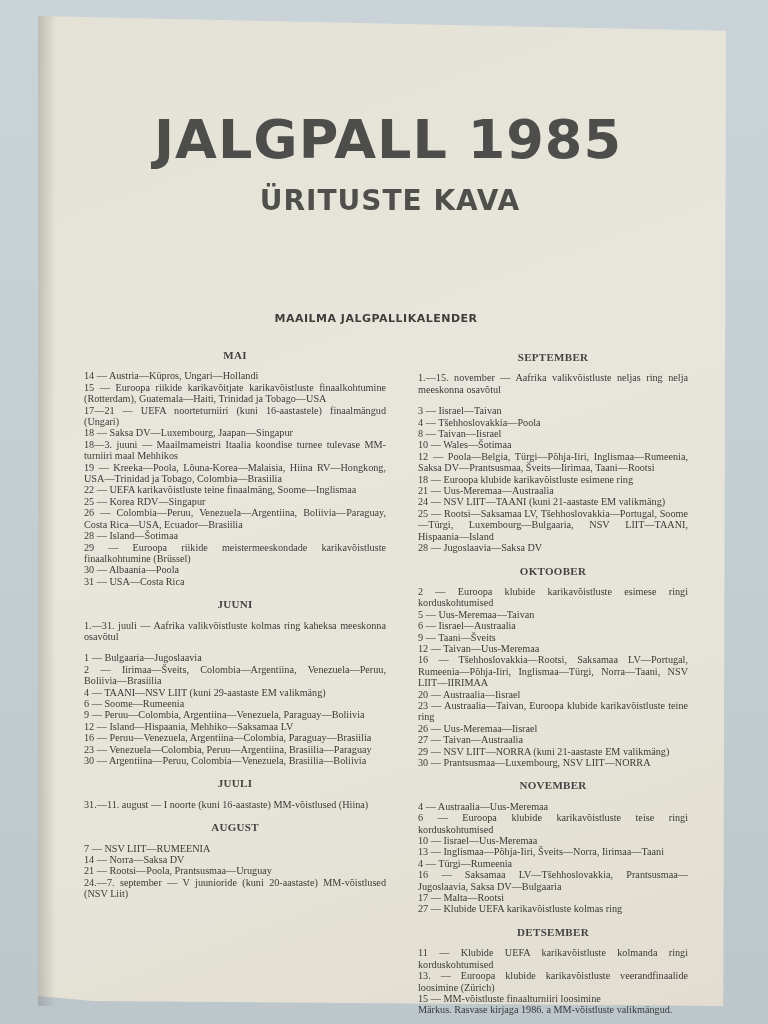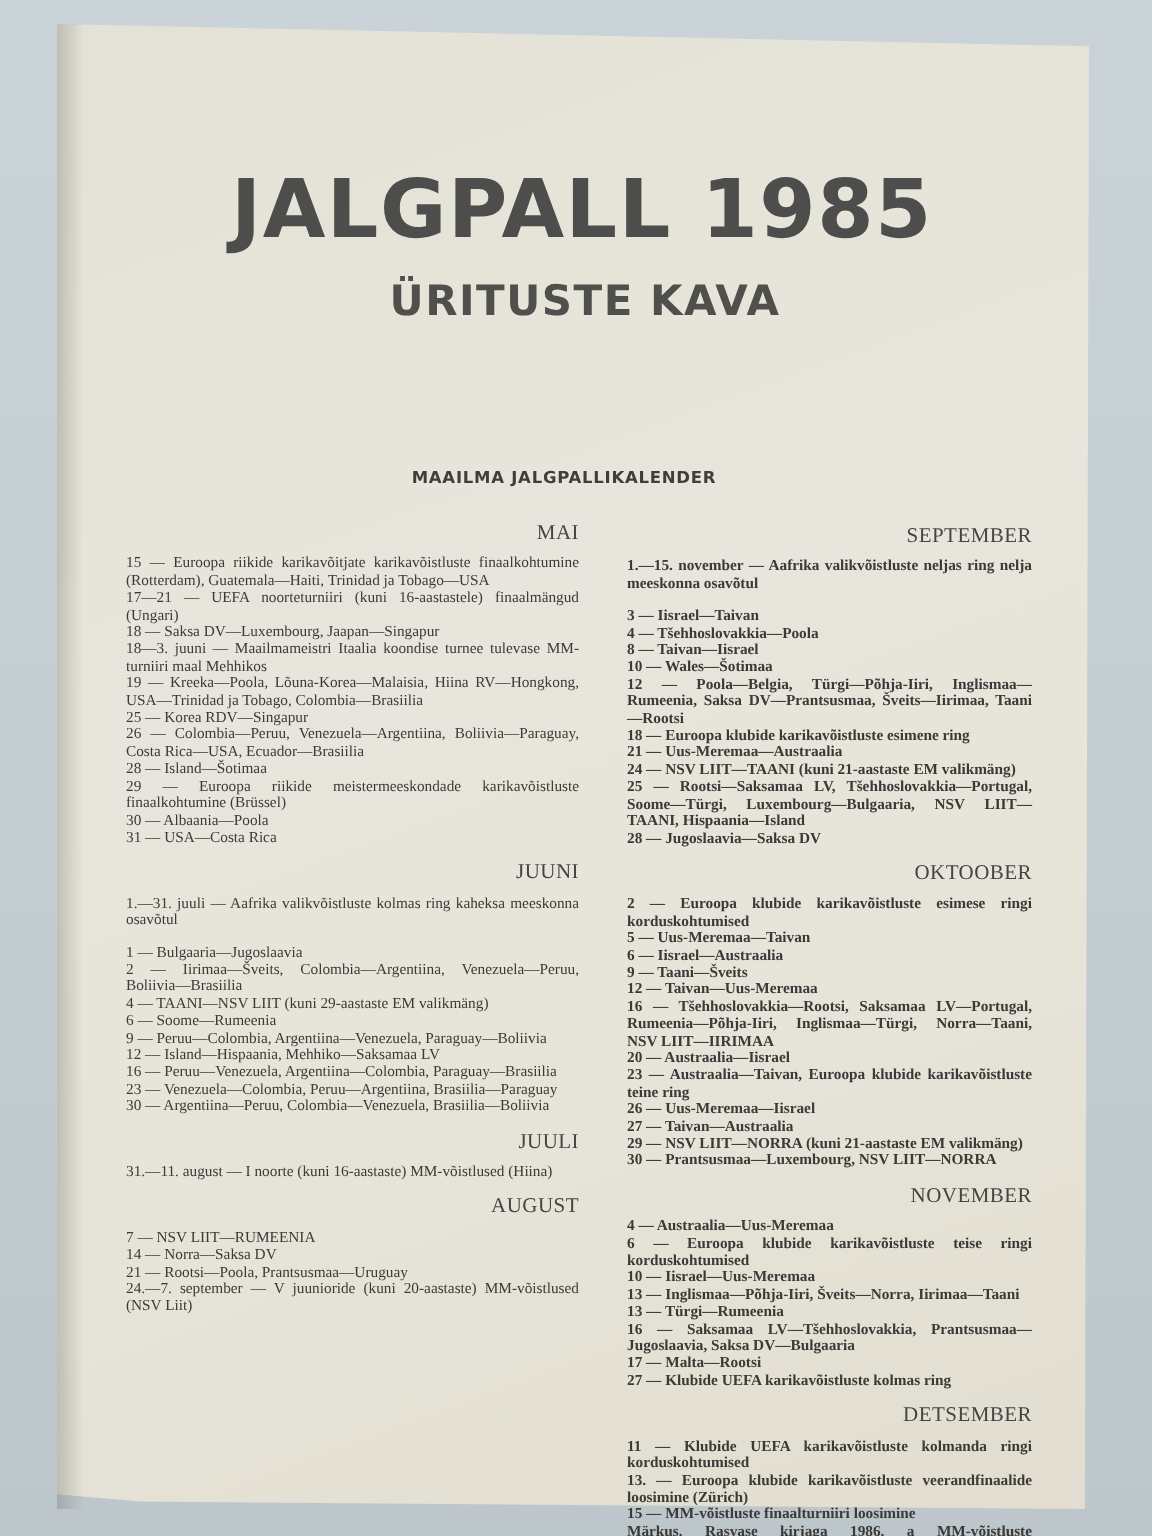--- a/index.html
+++ b/index.html
@@ -36,46 +36,48 @@
     font-family:"DejaVu Sans", sans-serif; font-weight:bold;
     font-size:11px; color:#3e3e3c; letter-spacing:0.5px;
     transform: translateX(-8px);
   }
   .col {
     position:absolute; color:#3a3a38; font-size:10.2px; line-height:11.4px;
   }
   .col-left { left:84px; top:350px; width:302px; }
   .col-right { left:418px; top:352px; width:270px; }
   .month {
-    text-align:right; font-weight:normal; font-size:14px; letter-spacing:0.3px;
+    text-align:center; font-weight:bold; font-size:11px; letter-spacing:0.3px;
     color:#444; margin:0 0 9px 0;
   }
   .entry { margin:0; text-align:justify; }
   .spacer { height:10px; }
   .month-block { margin-bottom:12px; }
-  .col-right .entry { padding-left:0;font-weight:bold; }
+  .col-right .entry { padding-left:0; }
 </style>
 </head>
 <body>
 
 <div class="paper"></div>
 <div class="paper-fold"></div>
 
 <div class="title">JALGPALL 1985</div>
 <div class="subtitle">ÜRITUSTE KAVA</div>
 <div class="section-heading">MAAILMA JALGPALLIKALENDER</div>
 
 <div class="col col-left" id="left-col">
     <div class="month-block">
       <div class="month">MAI</div>
+      <p class="entry">14 — Austria—Küpros, Ungari—Hollandi</p>
       <p class="entry">15 — Euroopa riikide karikavõitjate karikavõistluste finaalkohtumine (Rotterdam), Guatemala—Haiti, Trinidad ja Tobago—USA</p>
       <p class="entry">17—21 — UEFA noorteturniiri (kuni 16-aastastele) finaalmängud (Ungari)</p>
       <p class="entry">18 — Saksa DV—Luxembourg, Jaapan—Singapur</p>
       <p class="entry">18—3. juuni — Maailmameistri Itaalia koondise turnee tulevase MM-turniiri maal Mehhikos</p>
       <p class="entry">19 — Kreeka—Poola, Lõuna-Korea—Malaisia, Hiina RV—Hongkong, USA—Trinidad ja Tobago, Colombia—Brasiilia</p>
+      <p class="entry">22 — UEFA karikavõistluste teine finaalmäng, Soome—Inglismaa</p>
       <p class="entry">25 — Korea RDV—Singapur</p>
       <p class="entry">26 — Colombia—Peruu, Venezuela—Argentiina, Boliivia—Paraguay, Costa Rica—USA, Ecuador—Brasiilia</p>
       <p class="entry">28 — Island—Šotimaa</p>
       <p class="entry">29 — Euroopa riikide meistermeeskondade karikavõistluste finaalkohtumine (Brüssel)</p>
       <p class="entry">30 — Albaania—Poola</p>
       <p class="entry">31 — USA—Costa Rica</p>
     </div>
     <div class="month-block">
       <div class="month">JUUNI</div>
       <p class="entry">1.—31. juuli — Aafrika valikvõistluste kolmas ring kaheksa meeskonna osavõtul</p>
@@ -132,21 +134,21 @@
       <p class="entry">27 — Taivan—Austraalia</p>
       <p class="entry">29 — NSV LIIT—NORRA (kuni 21-aastaste EM valikmäng)</p>
       <p class="entry">30 — Prantsusmaa—Luxembourg, NSV LIIT—NORRA</p>
     </div>
     <div class="month-block">
       <div class="month">NOVEMBER</div>
       <p class="entry">4 — Austraalia—Uus-Meremaa</p>
       <p class="entry">6 — Euroopa klubide karikavõistluste teise ringi korduskohtumised</p>
       <p class="entry">10 — Iisrael—Uus-Meremaa</p>
       <p class="entry">13 — Inglismaa—Põhja-Iiri, Šveits—Norra, Iirimaa—Taani</p>
-      <p class="entry">13 — Türgi—Rumeenia</p>
+      <p class="entry">4 — Türgi—Rumeenia</p>
       <p class="entry">16 — Saksamaa LV—Tšehhoslovakkia, Prantsusmaa—Jugoslaavia, Saksa DV—Bulgaaria</p>
       <p class="entry">17 — Malta—Rootsi</p>
       <p class="entry">27 — Klubide UEFA karikavõistluste kolmas ring</p>
     </div>
     <div class="month-block">
       <div class="month">DETSEMBER</div>
       <p class="entry">11 — Klubide UEFA karikavõistluste kolmanda ringi korduskohtumised</p>
       <p class="entry">13. — Euroopa klubide karikavõistluste veerandfinaalide loosimine (Zürich)</p>
       <p class="entry">15 — MM-võistluste finaalturniiri loosimine</p>
       <p class="entry">Märkus. Rasvase kirjaga 1986. a MM-võistluste valikmängud.</p>

